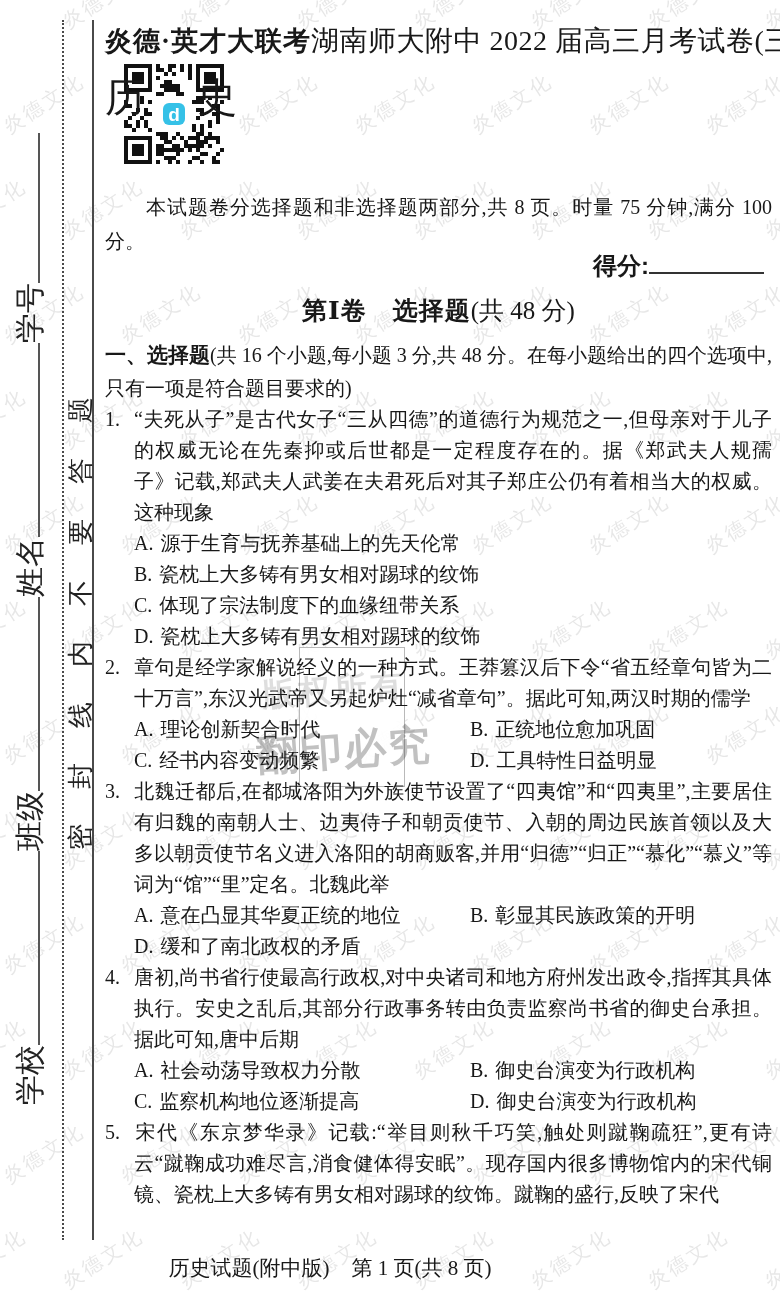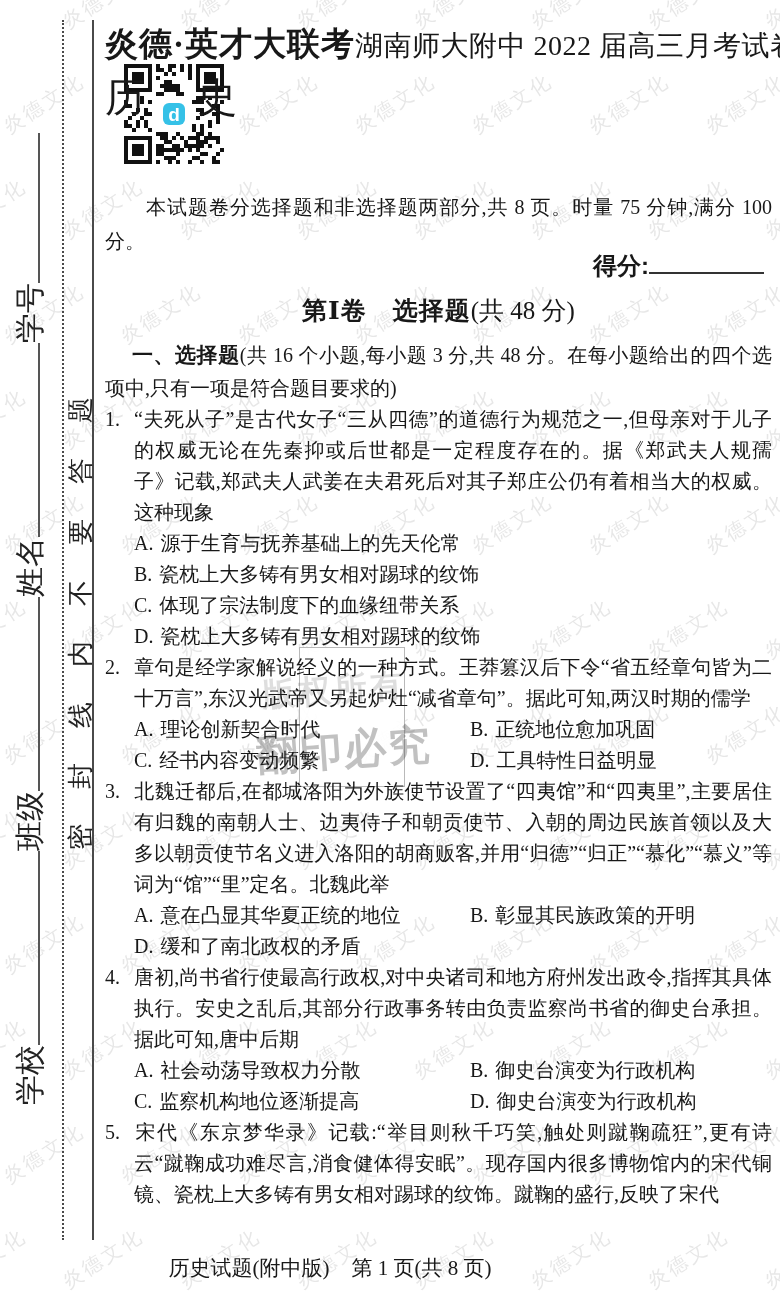--- a/index.html
+++ b/index.html
@@ -32,35 +32,35 @@
   .sb-fields{position:absolute;left:10px;top:1105px;width:1000px;height:34px;z-index:3;
       transform:rotate(-90deg);transform-origin:0 0;white-space:nowrap;
       font-family:var(--serif);font-size:30px;color:#222;}
   .sb-fields .fl{display:inline-block;border-bottom:2px solid #555;height:30px;vertical-align:baseline;}
   .sb-seal-text{position:absolute;left:63px;top:850px;width:500px;height:30px;z-index:3;
       transform:rotate(-90deg);transform-origin:0 0;white-space:nowrap;
       font-family:var(--serif);font-size:26px;letter-spacing:35px;color:#222;}
   
   .content{position:absolute;left:105px;top:0;width:667px;height:100%;z-index:4;}
   .hdr{position:absolute;left:0;top:22px;white-space:nowrap;width:667px;}
-  .hdr .brand{font-family:var(--serif);font-weight:bold;font-size:33px;letter-spacing:1px;}
+  .hdr .brand{font-family:var(--serif);font-weight:bold;font-size:27px;letter-spacing:1px;}
   .hdr .exam{font-family:var(--serif);font-size:28px;letter-spacing:0.5px;}
   .qr-wrap{position:absolute;left:17px;top:62px;width:104px;height:104px;}
   .subject{position:absolute;left:0;top:70px;width:667px;text-align:left;
       font-family:var(--sans);font-weight:normal;font-size:40px;letter-spacing:6px;}
   .intro{position:absolute;left:0;top:190px;width:667px;font-size:20px;line-height:34px;
       text-align:justify;text-indent:41px;}
   .score-line{position:absolute;left:0;top:250px;width:667px;text-align:right;padding-right:8px;}
   .score-label{font-family:var(--sans);font-weight:bold;font-size:24px;}
   .score-blank{display:inline-block;width:115px;height:24px;border-bottom:2px solid #333;}
   .sec-title{position:absolute;left:0;top:294px;width:667px;text-align:center;font-size:25px;}
   .sec-title .t-main{font-weight:bold;letter-spacing:1px;}
   .sec-title .t-paren{font-weight:normal;}
   .instructions{position:absolute;left:0;top:338px;width:667px;font-size:20px;line-height:33px;text-align:justify;}
-  .instructions .lead{font-family:var(--sans);font-weight:bold;font-size:21px;margin-left:27px;}
+  .instructions .lead{font-family:var(--sans);font-weight:bold;font-size:21px;}
   #questions{position:absolute;left:0;top:404px;width:667px;font-size:20px;line-height:31px;}
   .q .stem{padding-left:29px;text-align:justify;}
   .q .qnum{display:inline-block;width:29px;margin-left:-29px;}
   .opts1{padding-left:29px;}
   .opts2{display:grid;grid-template-columns:336px 1fr;padding-left:29px;}
   .opt .olabel{margin-right:7px;}
   .footer{position:absolute;left:105px;top:1254px;width:450px;text-align:center;
       font-size:21px;white-space:nowrap;z-index:4;}
   .footer .f-right{margin-left:22px;}
 </style>

